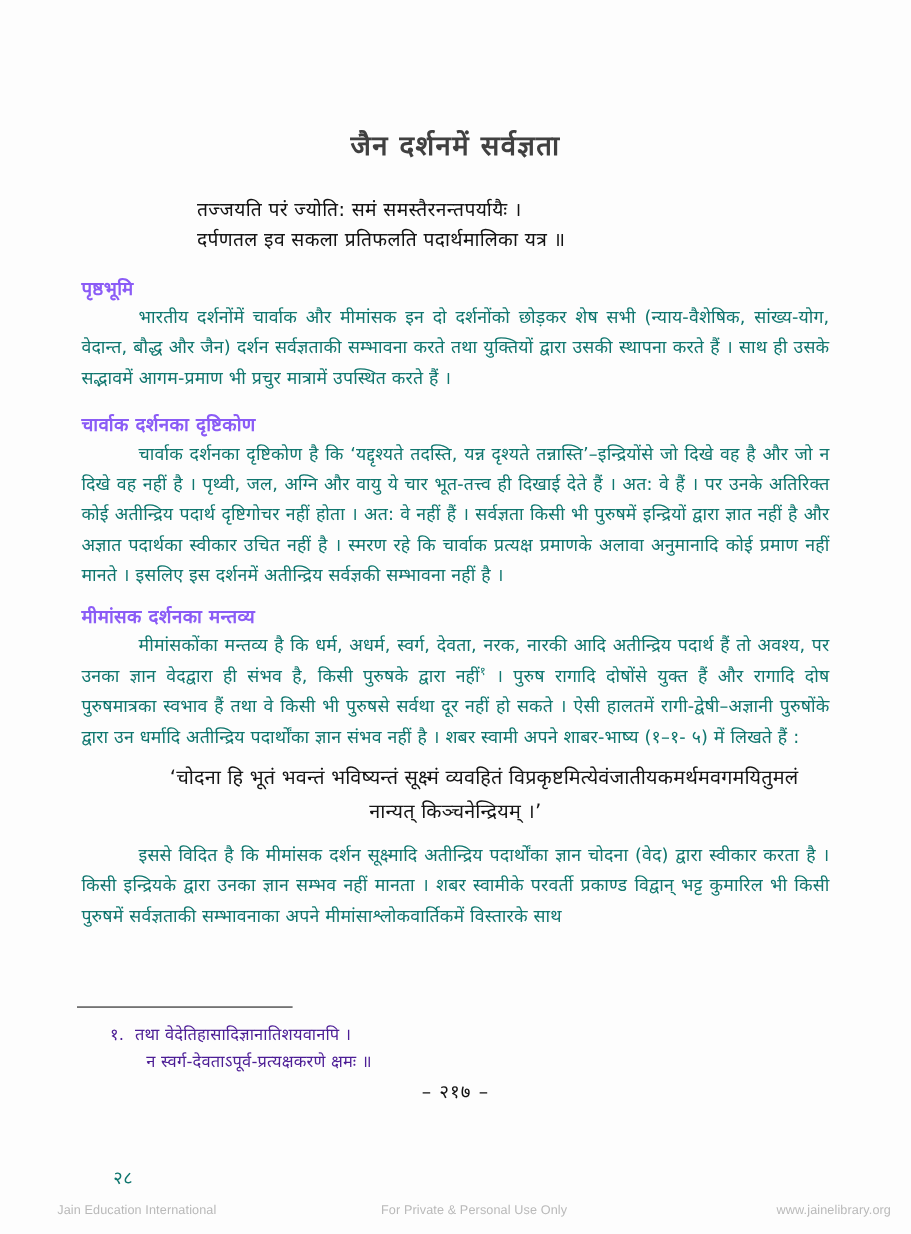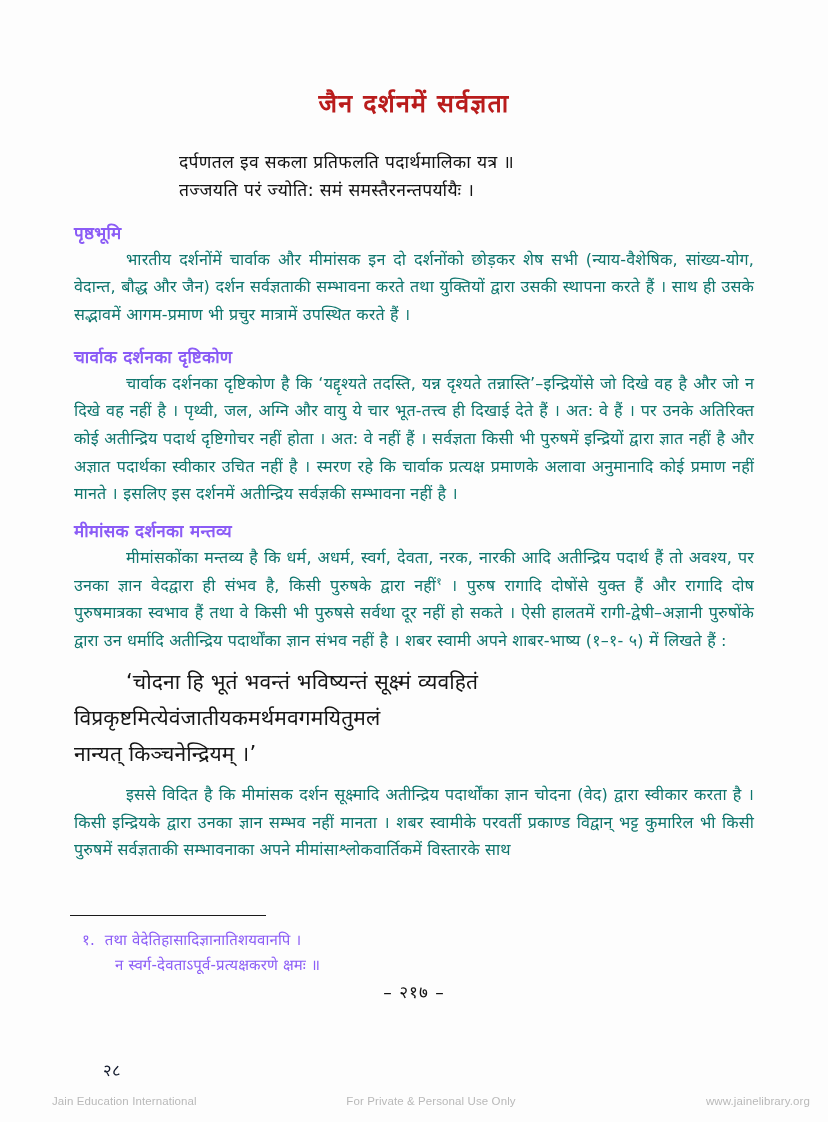--- a/index.html
+++ b/index.html
@@ -29,22 +29,22 @@
     width: 680px;
   }
 
   
   .doc-title {
     text-align: center;
     font-size: 25px;
     font-weight: 700;
     letter-spacing: 1.2px;
     margin: 0;
-    padding-top: 85px;
-    color: #b91c1c;
+    padding-top: 114px;
+    color: #404040;
     font-family: "DejaVu Sans", sans-serif;
   }
 
   
   .verse {
     margin-top: 29px;
     padding-left: 105px;
     font-size: 17.5px;
     line-height: 1.62;
     letter-spacing: 0.3px;
@@ -84,44 +84,45 @@
 
   .fn-ref {
     font-size: 10.5px;
     vertical-align: super;
     line-height: 0;
   }
 
   
   .quote-block {
     margin: 9px 0 0 0;
-    font-size: 21px;
+    font-size: 18px;
     line-height: 1.72;
     letter-spacing: 0.15px;
+    text-align: center;
   }
   .quote-block .q-first { text-indent: 52px; display: block; }
 
   
   .footnote-rule {
     position: absolute;
     left: 70px;
     top: 915px;
     width: 196px;
     height: 0;
     border-top: 1.6px solid #1a1a1a;
   }
   .footnote {
     position: absolute;
-    left: 72px;
+    left: 90px;
     top: 928px;
     width: 680px;
     font-size: 15px;
     line-height: 1.65;
     letter-spacing: 0.15px;
-    color: #8b5cf6;
+    color: #4c1d95;
   }
   .fn-line-1 { margin-left: 10px; }
   .fn-line-2 { margin-left: 43px; }
   .fn-attrib {
     margin-top: 7px;
     padding-left: 205px;
     font-size: 15.2px;
   }
 
   
@@ -134,21 +135,21 @@
     font-size: 17px;
     letter-spacing: 1px;
     color: #131313;
   }
   .page-number-corner {
     position: absolute;
     left: 103px;
     top: 1058px;
     font-size: 16.5px;
     letter-spacing: 0.5px;
-    color: #0f172a;
+    color: #0f766e;
   }
 
   
   .scan-footer {
     position: absolute;
     left: 0;
     right: 0;
     top: 1090px;
     height: 22px;
     display: flex;
@@ -166,22 +167,22 @@
 </head>
 <body>
 
 <div class="page">
 
   <div class="content">
 
     <h1 class="doc-title">जैन दर्शनमें सर्वज्ञता</h1>
 
     <div class="verse">
+      <div class="verse-line">तज्जयति परं ज्योति: समं समस्तैरनन्तपर्यायैः ।</div>
       <div class="verse-line">दर्पणतल इव सकला प्रतिफलति पदार्थमालिका यत्र ॥</div>
-      <div class="verse-line">तज्जयति परं ज्योति: समं समस्तैरनन्तपर्यायैः ।</div>
     </div>
 
     <div class="section-heading">पृष्ठभूमि</div>
     <p class="body indent">भारतीय दर्शनोंमें चार्वाक और मीमांसक इन दो दर्शनोंको छोड़कर शेष सभी (न्याय-वैशेषिक, सांख्य-योग, वेदान्त, बौद्ध और जैन) दर्शन सर्वज्ञताकी सम्भावना करते तथा युक्तियों द्वारा उसकी स्थापना करते हैं । साथ ही उसके सद्भावमें आगम-प्रमाण भी प्रचुर मात्रामें उपस्थित करते हैं ।</p>
 
     <div class="section-heading">चार्वाक दर्शनका दृष्टिकोण</div>
     <p class="body indent">चार्वाक दर्शनका दृष्टिकोण है कि ‘यद्दृश्यते तदस्ति, यन्न दृश्यते तन्नास्ति’–इन्द्रियोंसे जो दिखे वह है और जो न दिखे वह नहीं है । पृथ्वी, जल, अग्नि और वायु ये चार भूत-तत्त्व ही दिखाई देते हैं । अत: वे हैं । पर उनके अतिरिक्त कोई अतीन्द्रिय पदार्थ दृष्टिगोचर नहीं होता । अत: वे नहीं हैं । सर्वज्ञता किसी भी पुरुषमें इन्द्रियों द्वारा ज्ञात नहीं है और अज्ञात पदार्थका स्वीकार उचित नहीं है । स्मरण रहे कि चार्वाक प्रत्यक्ष प्रमाणके अलावा अनुमानादि कोई प्रमाण नहीं मानते । इसलिए इस दर्शनमें अतीन्द्रिय सर्वज्ञकी सम्भावना नहीं है ।</p>
 
     <div class="section-heading tight">मीमांसक दर्शनका मन्तव्य</div>
     <p class="body indent"><span>मीमांसकोंका मन्तव्य है कि धर्म, अधर्म, स्वर्ग, देवता, नरक, नारकी आदि अतीन्द्रिय पदार्थ हैं तो अवश्य, पर उनका ज्ञान वेदद्वारा ही संभव है, किसी पुरुषके द्वारा नहीं</span><span class="fn-ref">१</span><span> । पुरुष रागादि दोषोंसे युक्त हैं और रागादि दोष पुरुषमात्रका स्वभाव हैं तथा वे किसी भी पुरुषसे सर्वथा दूर नहीं हो सकते । ऐसी हालतमें रागी-द्वेषी–अज्ञानी पुरुषोंके द्वारा उन धर्मादि अतीन्द्रिय पदार्थोंका ज्ञान संभव नहीं है । शबर स्वामी अपने शाबर-भाष्य (१–१- ५) में लिखते हैं :</span></p>

